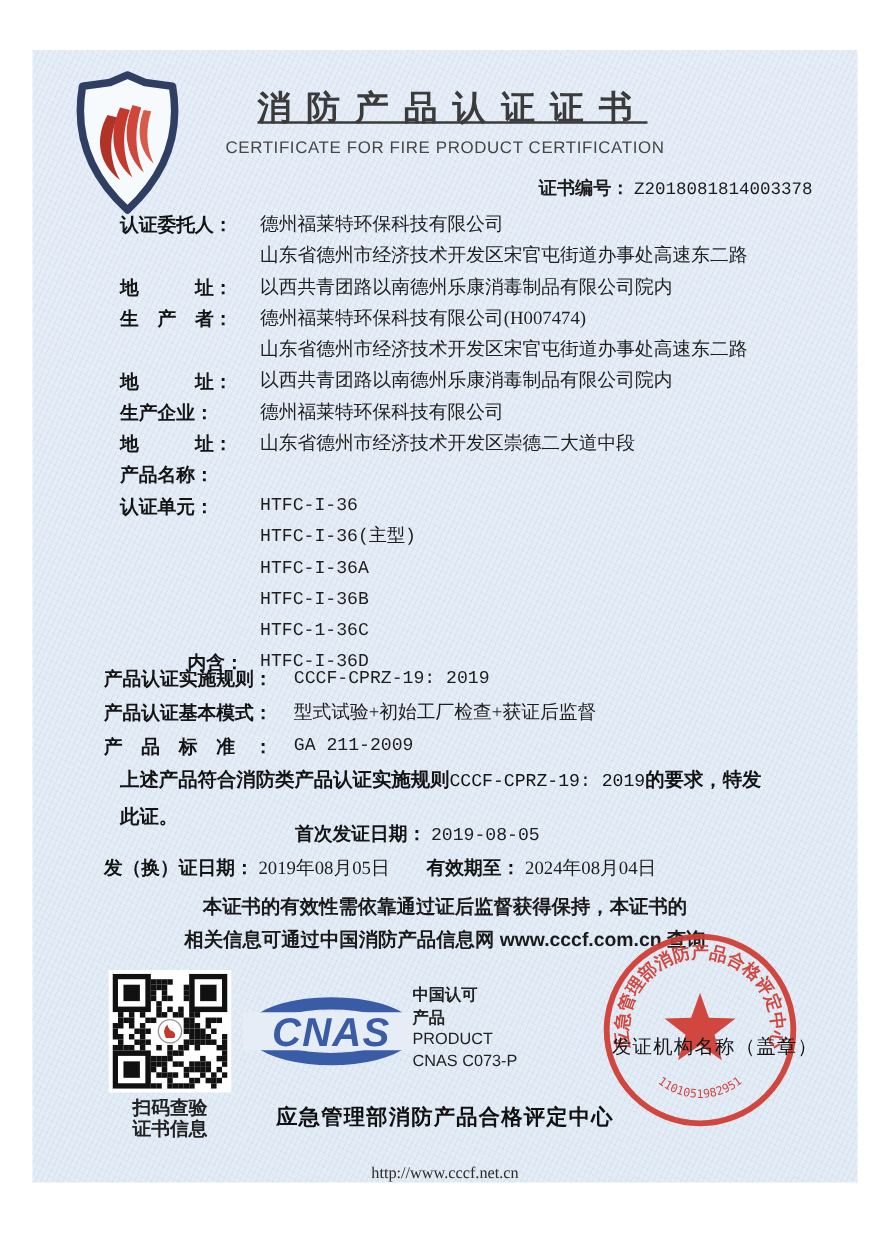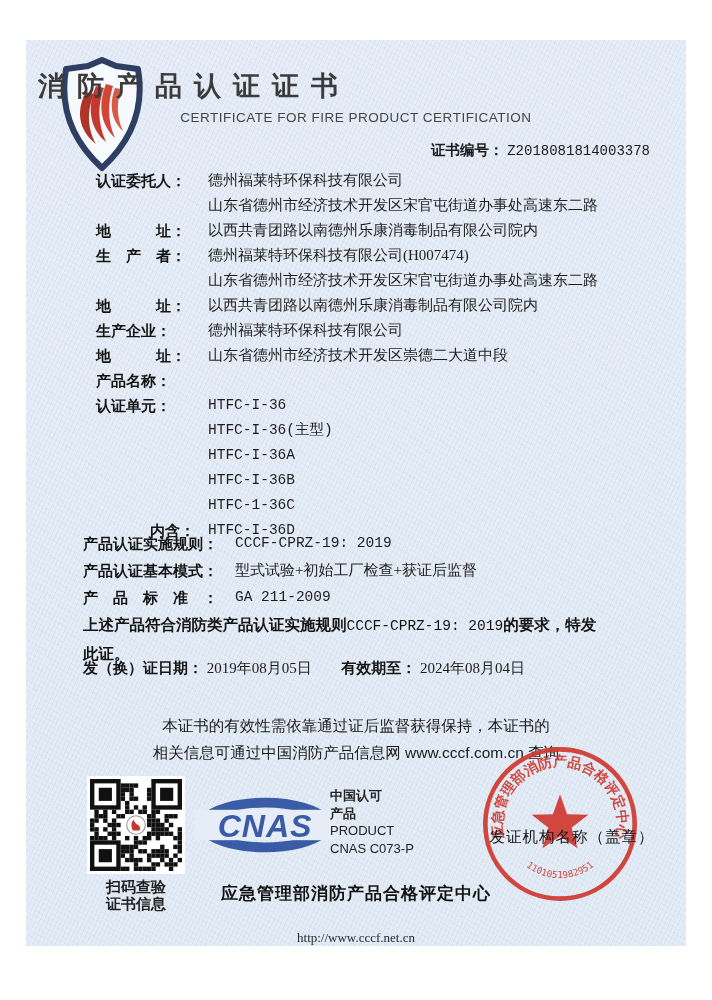--- a/index.html
+++ b/index.html
@@ -9,54 +9,54 @@
   }
   .cert{
     position:absolute;left:26px;top:40px;width:660px;height:906px;
     background:
       repeating-linear-gradient(115deg, rgba(125,160,200,0.10) 0 1px, rgba(255,255,255,0) 1px 4px),
       repeating-linear-gradient(28deg, rgba(140,170,210,0.08) 0 1px, rgba(255,255,255,0) 1px 5px),
       linear-gradient(#e7eef7,#e4ecf6);
   }
   
   .logo{position:absolute;left:26px;top:16px;width:100px;height:116px;}
-  .title{position:absolute;left:0;top:28px;width:100%;
+  .title{position:absolute;left:0;top:28px;width:100%;text-align:center;
     font-family:"Liberation Sans",sans-serif;font-size:27px;font-weight:700;
-    letter-spacing:12px;text-indent:12px;color:#3b3b3b;}
+    letter-spacing:12px;text-indent:12px;color:#3b3b3b;text-decoration:underline;}
   .subtitle{position:absolute;left:0;top:70px;width:100%;text-align:center;
     font-family:"Liberation Sans",sans-serif;font-size:13.5px;color:#454545;letter-spacing:.5px;}
   .certno{position:absolute;top:101px;right:36px;font-size:14.5px;color:#1c1c1c;}
   .certno .lbl{font-family:"Liberation Sans",sans-serif;font-weight:700;}
   .certno .val{font-family:"Liberation Mono",monospace;font-size:14px;}
   
   .info{position:absolute;left:70px;top:128px;right:16px;}
   .row{display:flex;line-height:25px;font-size:15px;align-items:flex-end;}
   .row .lbl{width:112px;flex:none;font-family:"Liberation Sans",sans-serif;font-weight:700;color:#141414;}
   .row .val{color:#1e1e1e;}
   .row .val .ln{display:block;}
   .mono{font-family:"Liberation Mono",monospace;font-size:14.5px;}
   .row.includes{padding-left:54px;}
   .row.includes .lbl{width:58px;}
   .models span{display:block;line-height:25px;}
   
   .rules{position:absolute;left:57px;top:490px;right:16px;}
   .rrow{display:flex;line-height:27px;font-size:15px;}
   .rrow .lbl{width:152px;flex:none;font-family:"Liberation Sans",sans-serif;font-weight:700;color:#141414;}
   .statement{width:520px;font-size:15.5px;line-height:27px;font-weight:700;
-    font-family:"Liberation Sans",sans-serif;color:#141414;}
+    font-family:"Liberation Sans",sans-serif;color:#141414;margin-left:13px;}
   .statement .code{font-weight:400;font-family:"Liberation Mono",monospace;font-size:14.5px;}
   
   .dates{position:absolute;left:57px;top:615px;right:16px;font-size:15px;}
   .first{padding-left:153px;line-height:26px;}
   .issue{line-height:26px;}
   .blbl{font-family:"Liberation Sans",sans-serif;font-weight:700;color:#141414;}
   .gap{display:inline-block;width:22px;}
   
   .notice{position:absolute;left:0;top:672px;width:100%;text-align:center;
-    font-size:15.5px;line-height:27px;font-weight:400;color:#1a1a1a;
+    font-size:15.5px;line-height:27px;font-weight:700;color:#1a1a1a;
     font-family:"Liberation Sans",sans-serif;}
   
   .qr{position:absolute;left:58px;top:736px;width:104px;text-align:center;}
   .qr svg{display:block;margin:0 auto;background:#fff;padding:3px;}
   .qr .cap{font-size:15px;line-height:17px;font-weight:600;color:#222;margin-top:4px;
     font-family:"Liberation Sans",sans-serif;}
   .cnas{position:absolute;left:163px;top:748px;}
   .accred{position:absolute;left:304px;top:747px;font-size:13px;line-height:17.5px;color:#222;
     font-family:"Liberation Sans",sans-serif;}
   .accred .cjk{font-weight:600;}
@@ -151,20 +151,24 @@
     <div class="rrow">
       <span class="lbl">产　品　标　准　：</span>
       <span class="val mono">GA 211-2009</span>
     </div>
     <div class="statement">
       <span>上述产品符合消防类产品认证实施规则</span><span class="code">CCCF-CPRZ-19: 2019</span><span>的要求，特发此证。</span>
     </div>
   </div>
 
   <div class="dates">
+    <div class="first">
+      <span class="blbl">首次发证日期：</span>
+      <span class="mono">2019-08-05</span>
+    </div>
     <div class="issue">
       <span class="blbl">发（换）证日期：</span>
       <span>2019年08月05日</span>
       <span class="gap"></span>
       <span class="blbl">有效期至：</span>
       <span>2024年08月04日</span>
     </div>
   </div>
 
   <div class="notice">

